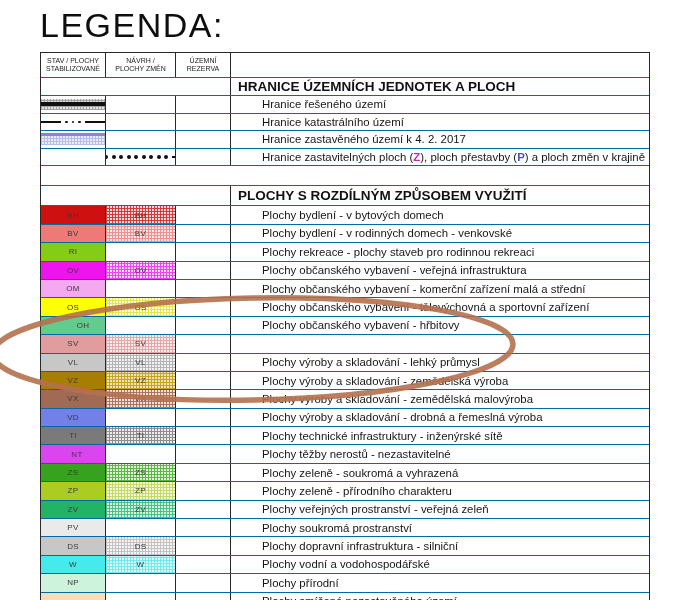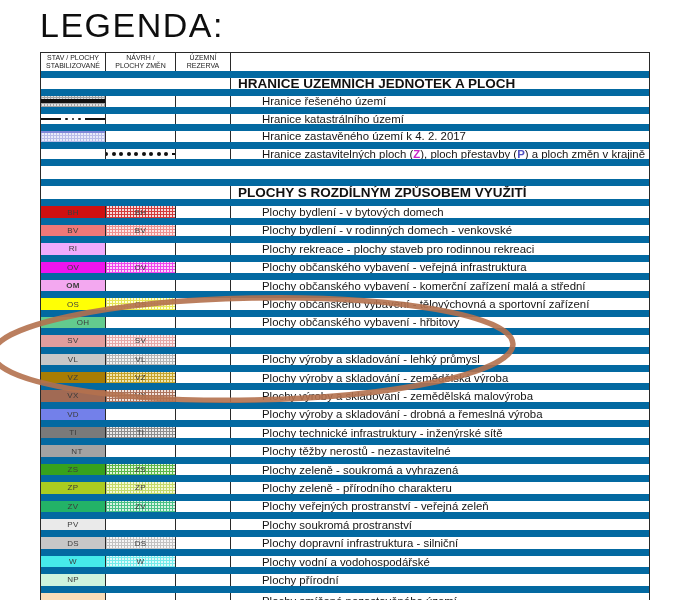--- a/index.html
+++ b/index.html
@@ -12,21 +12,21 @@
   .page-title{
     position:absolute;left:40px;top:6px;
     font-size:34px;font-weight:400;letter-spacing:1.5px;color:#0e0e0e;
   }
   .tbl{
     position:absolute;left:40px;top:52px;width:610px;
     border:1.5px solid #2a2a2a;
     box-sizing:border-box;
     background:#fff;
   }
-  .row{display:flex;border-bottom:7px solid #0369a1;box-sizing:border-box;}
+  .row{display:flex;border-bottom:1px solid #0369a1;box-sizing:border-box;}
   .row:last-child{border-bottom:1px solid #2a2a2a;}
   .cell{border-right:1px solid #2a2a2a;box-sizing:border-box;position:relative;
         display:flex;align-items:center;justify-content:center;overflow:hidden;}
   .c1{width:65px;}
   .c2{width:70px;}
   .c3{width:55px;}
   .c4{flex:1;border-right:none;justify-content:flex-start;padding-left:7px;}
   .merged3{width:190px;}
   .mergedAll{width:100%;border-right:none;}
   .hdr{height:25px;}
@@ -190,21 +190,21 @@
           <span class="code">BV</span>
         </div>
       </div>
       <div class="cell c3"></div>
       <div class="cell c4">
         <span class="lbl">Plochy bydlení - v rodinných domech - venkovské</span>
       </div>
     </div>
     <div class="row drow">
       <div class="cell c1">
-        <div class="swatch" style="background: #f0abfc;">
+        <div class="swatch" style="background: #84cc16;">
           <span class="code">RI</span>
         </div>
       </div>
       <div class="cell c2"></div>
       <div class="cell c3"></div>
       <div class="cell c4">
         <span class="lbl">Plochy rekreace - plochy staveb pro rodinnou rekreaci</span>
       </div>
     </div>
     <div class="row drow">
@@ -218,21 +218,21 @@
           <span class="code">OV</span>
         </div>
       </div>
       <div class="cell c3"></div>
       <div class="cell c4">
         <span class="lbl">Plochy občanského vybavení - veřejná infrastruktura</span>
       </div>
     </div>
     <div class="row drow">
       <div class="cell c1">
-        <div class="swatch" style="background: rgb(243, 168, 240); font-weight: bold;">
+        <div class="swatch" style="background: rgb(243, 168, 240);">
           <span class="code">OM</span>
         </div>
       </div>
       <div class="cell c2"></div>
       <div class="cell c3"></div>
       <div class="cell c4">
         <span class="lbl">Plochy občanského vybavení - komerční zařízení malá a střední</span>
       </div>
     </div>
     <div class="row drow">
@@ -347,21 +347,21 @@
           <span class="code">TI</span>
         </div>
       </div>
       <div class="cell c3"></div>
       <div class="cell c4">
         <span class="lbl">Plochy technické infrastruktury - inženýrské sítě</span>
       </div>
     </div>
     <div class="row drow">
       <div class="cell c1">
-        <div class="swatch" style="background: #a3a3a3; padding-left: 8px;">
+        <div class="swatch" style="background: #d946ef; padding-left: 8px;">
           <span class="code">NT</span>
         </div>
       </div>
       <div class="cell c2"></div>
       <div class="cell c3"></div>
       <div class="cell c4">
         <span class="lbl">Plochy těžby nerostů - nezastavitelné</span>
       </div>
     </div>
     <div class="row drow">

